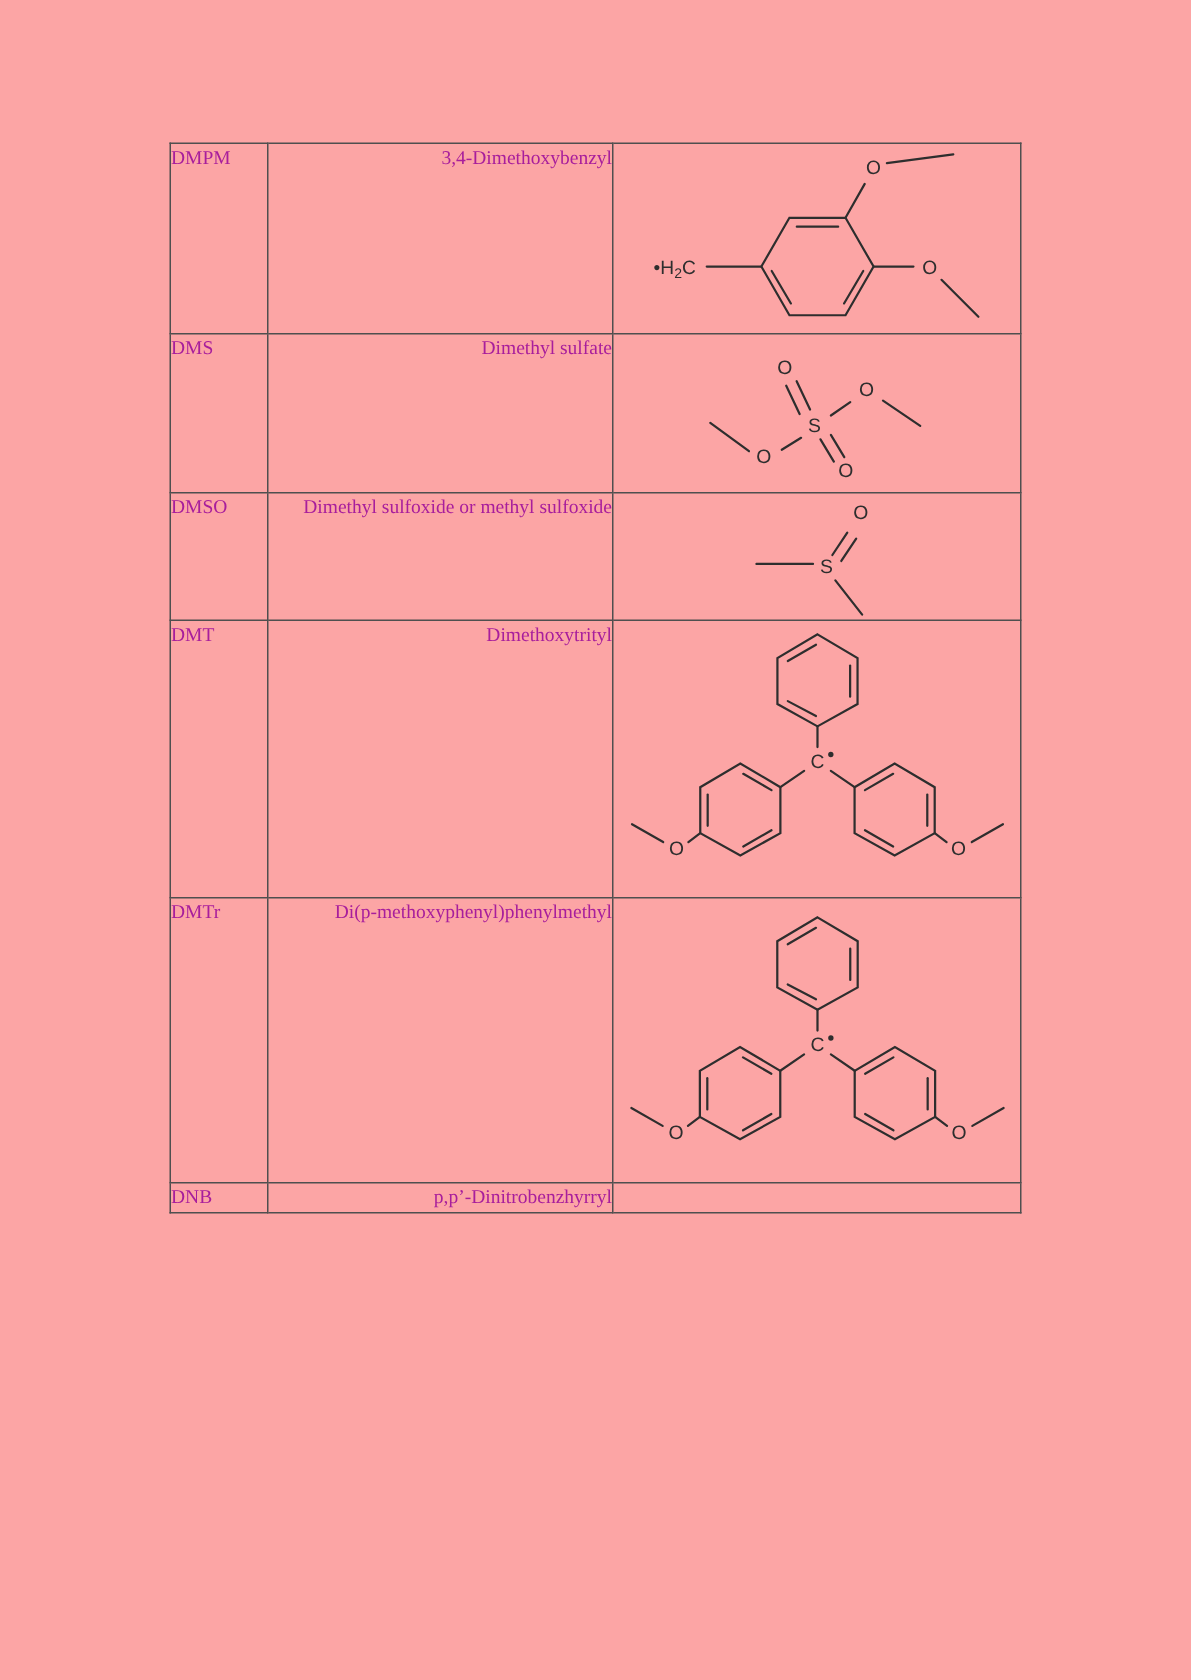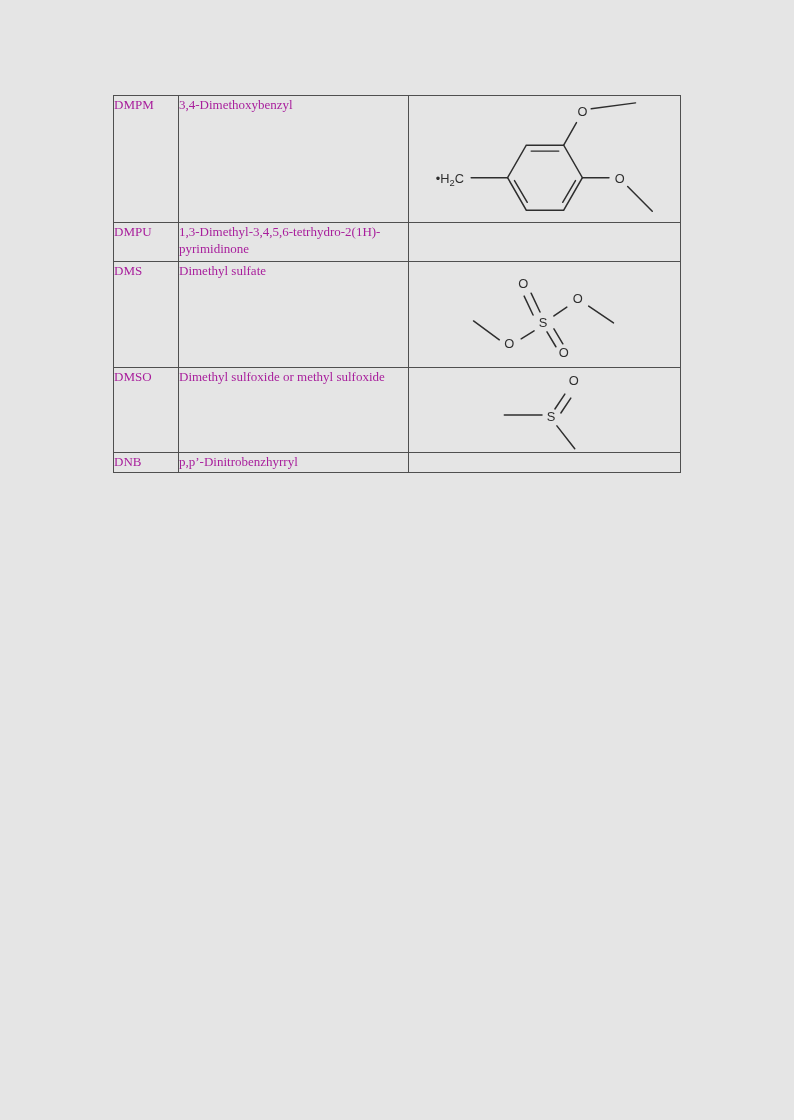--- a/index.html
+++ b/index.html
@@ -1,34 +1,34 @@
 <!DOCTYPE html>
 <html><head>
 <meta charset="utf-8">
 <style>
   html,body { margin:0; padding:0; background:#ffffff; }
   .page {
-    position:relative; width:794px; height:1120px; background:#e5e5e5;
+    position:relative; width:794px; height:1120px; background:#fca5a5;
     font-family:"Liberation Serif", serif; overflow:hidden;
   }
   table.chem {
     position:absolute; left:113px; top:95px;
     border-collapse:collapse; table-layout:fixed; width:567px;
   }
   table.chem td {
     border:1px solid #4f4f4f; vertical-align:top; padding:0;
     overflow:hidden;
   }
   td.abbr {
     color:#A81E9C; font-size:13px; line-height:17px;
     padding:3px 3px 0 7px;
   }
   td.name {
     color:#A81E9C; font-size:13px; line-height:17px;
-    text-align:left; padding:3px 4px 0 4px;
+    text-align:right; padding:3px 4px 0 4px;
   }
   td.struct svg { display:block; }
   .r1{height:127px;} .r2{height:39px;} .r3{height:106px;} .r4{height:85px;}
   .r5{height:185px;} .r6{height:190px;} .r7{height:44px;} .r8{height:20px;font-family:Liberation Serif, serif;}
   .bond { stroke:#2e2e2e; stroke-width:1.5; fill:none; stroke-linecap:round; }
   .atom { font-family:"Liberation Sans", sans-serif; font-size:13px; fill:#2e2e2e; }
   .defs-holder { position:absolute; width:0; height:0; overflow:hidden; }
 </style>
 </head>
 <body>
@@ -99,25 +99,20 @@
             <line class="bond" x1="184" y1="13" x2="229" y2="7"></line>
             <line class="bond" x1="175" y1="83" x2="202" y2="83"></line>
             <line class="bond" x1="221" y1="92" x2="246" y2="117"></line>
           </g>
           <text class="atom" x="175" y="20" text-anchor="middle">O</text>
           <text class="atom" x="213" y="88" text-anchor="middle">O</text>
         </svg>
       </td>
     </tr>
 
-    <tr class="r2">
-      <td class="abbr">DMPU</td>
-      <td class="name">1,3-Dimethyl-3,4,5,6-tetrhydro-2(1H)-pyrimidinone</td>
-      <td class="struct"></td>
-    </tr>
 
     <tr class="r3">
       <td class="abbr">DMS</td>
       <td class="name">Dimethyl sulfate</td>
       <td class="struct">
         <svg width="270" height="104" viewBox="0 0 272 104">
           <g>
             <line class="bond" x1="125" y1="53" x2="116" y2="34"></line>
             <line class="bond" x1="132" y1="50" x2="123" y2="31"></line>
             <line class="bond" x1="139" y1="70" x2="148" y2="85"></line>
@@ -146,21 +141,39 @@
             <line class="bond" x1="153" y1="45" x2="163" y2="30"></line>
             <line class="bond" x1="96" y1="47" x2="134" y2="47"></line>
             <line class="bond" x1="149" y1="58" x2="167" y2="81"></line>
           </g>
           <text class="atom" x="143" y="53" text-anchor="middle">S</text>
           <text class="atom" x="166" y="17" text-anchor="middle">O</text>
         </svg>
       </td>
     </tr>
 
+    <tr class="r5">
+      <td class="abbr">DMT</td>
+      <td class="name">Dimethoxytrityl</td>
+      <td class="struct">
+        <svg width="270" height="183" viewBox="0 0 272 185">
+          <use href="#trityl"></use>
+        </svg>
+      </td>
+    </tr>
 
+    <tr class="r6">
+      <td class="abbr">DMTr</td>
+      <td class="name">Di(p-methoxyphenyl)phenylmethyl</td>
+      <td class="struct">
+        <svg width="270" height="188" viewBox="0 -3 272 188">
+          <use href="#trityl"></use>
+        </svg>
+      </td>
+    </tr>
 
 
     <tr class="r8">
       <td class="abbr">DNB</td>
       <td class="name">p,p’-Dinitrobenzhyrryl</td>
       <td class="struct"></td>
     </tr>
 
   </tbody>
     </table>

